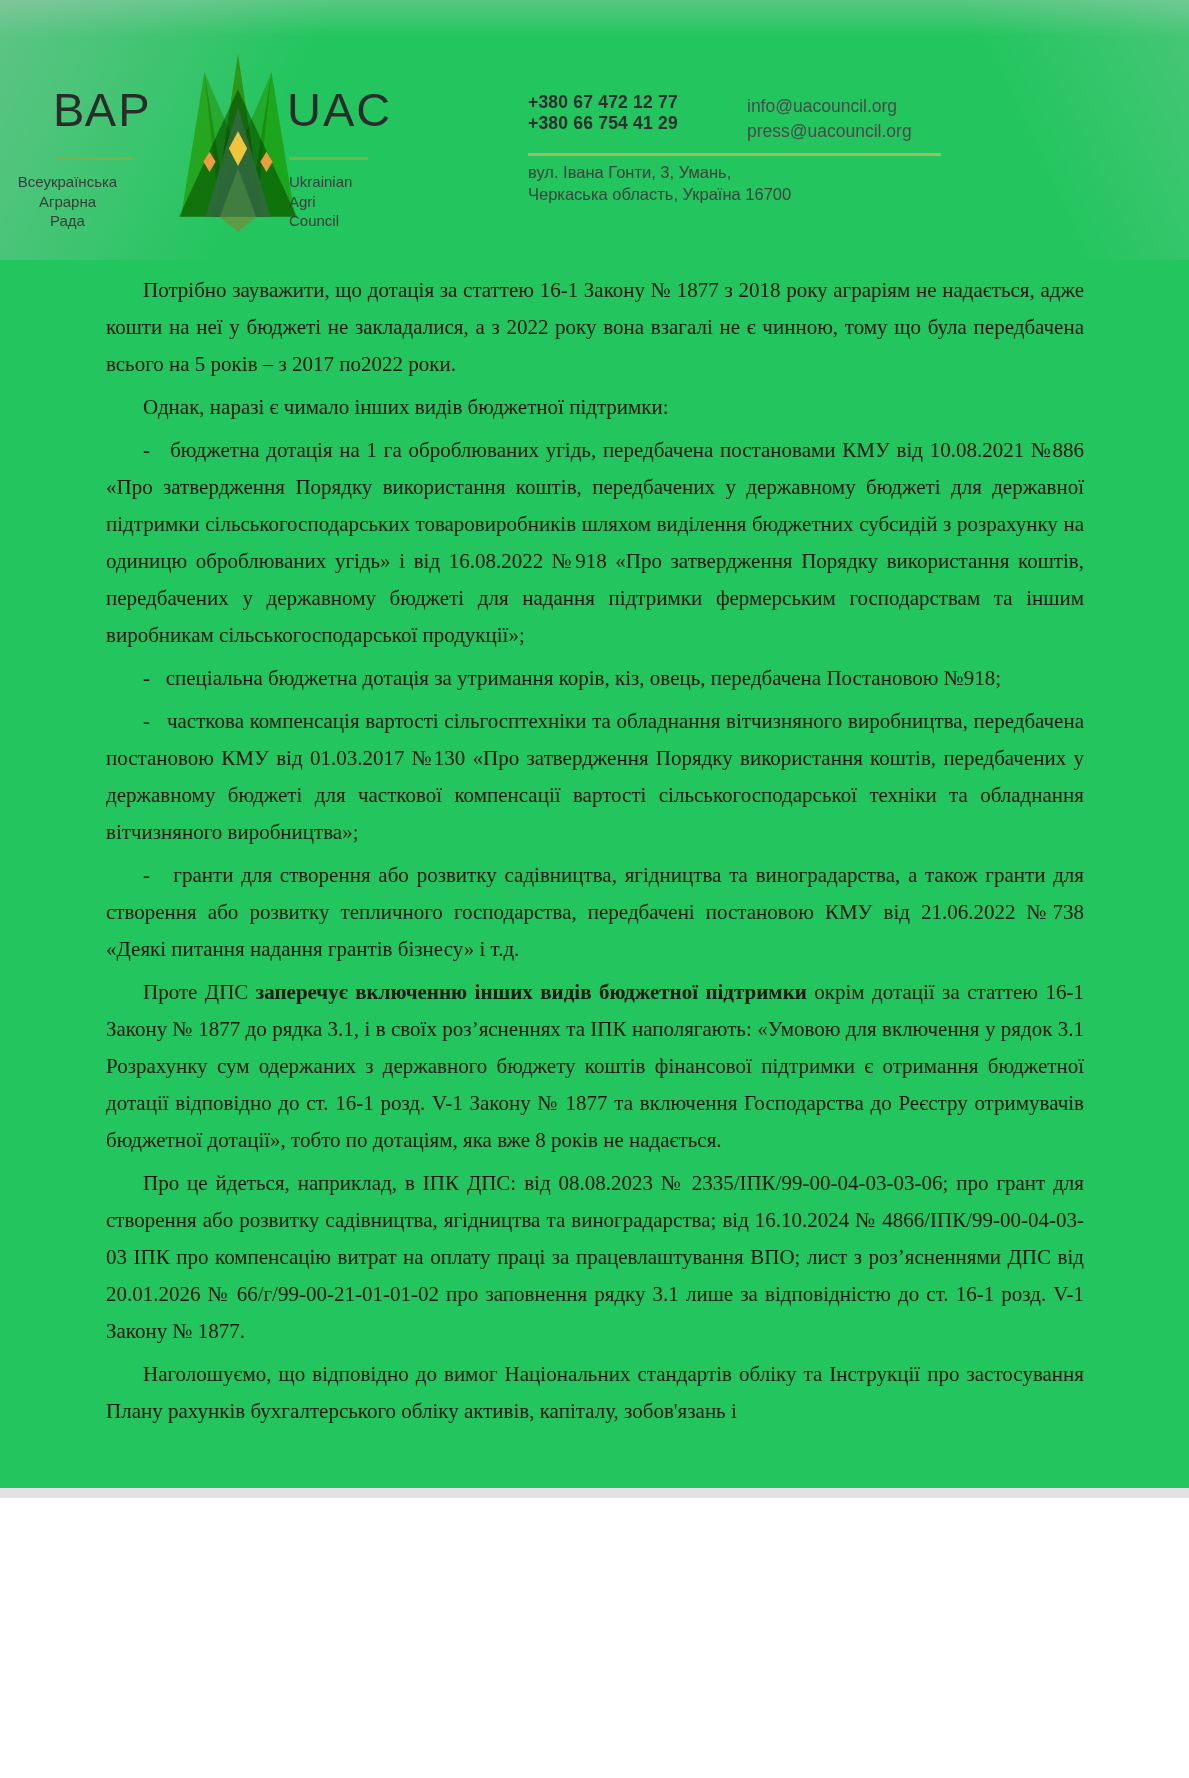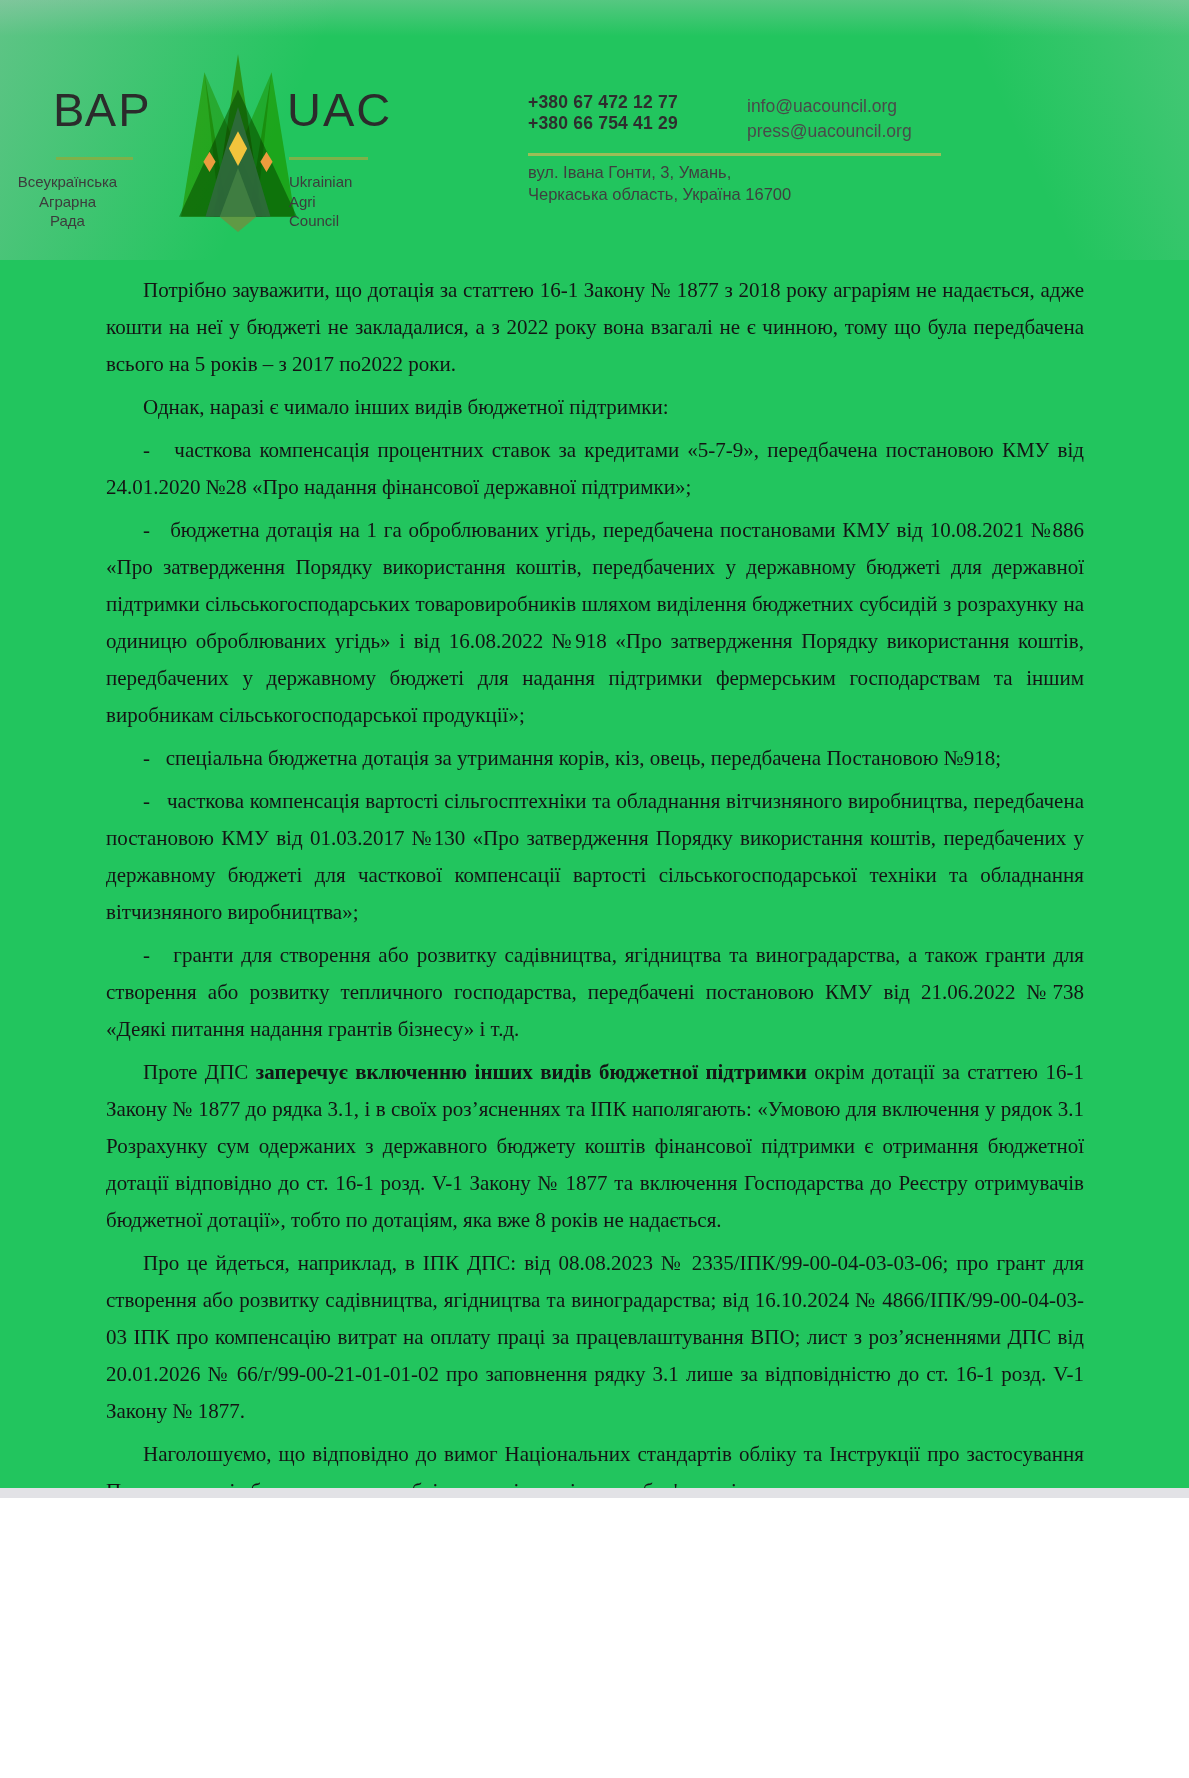--- a/index.html
+++ b/index.html
@@ -113,21 +113,20 @@
   <div class="contact-divider"></div>
 
   <div class="address">
     <div>вул. Івана Гонти, 3, Умань,</div>
     <div>Черкаська область, Україна 16700</div>
   </div>
 
   <div class="doc">
     <p>Потрібно зауважити, що дотація за статтею 16-1 Закону № 1877 з 2018 року аграріям не надається, адже кошти на неї у бюджеті не закладалися, а з 2022 року вона взагалі не є чинною, тому що була передбачена всього на 5 років – з 2017 по2022 роки.</p>
     <p>Однак, наразі є чимало інших видів бюджетної підтримки:</p>
-    <p>-&nbsp;&nbsp;&nbsp;часткова компенсація процентних ставок за кредитами «5-7-9», передбачена постановою КМУ від 24.01.2020 №28 «Про надання фінансової державної підтримки»;</p>
     <p>-&nbsp;&nbsp;&nbsp;бюджетна дотація на 1 га оброблюваних угідь, передбачена постановами КМУ від 10.08.2021 №886 «Про затвердження Порядку використання коштів, передбачених у державному бюджеті для державної підтримки сільськогосподарських товаровиробників шляхом виділення бюджетних субсидій з розрахунку на одиницю оброблюваних угідь» і від 16.08.2022 №918 «Про затвердження Порядку використання коштів, передбачених у державному бюджеті для надання підтримки фермерським господарствам та іншим виробникам сільськогосподарської продукції»;</p>
     <p>-&nbsp;&nbsp;&nbsp;спеціальна бюджетна дотація за утримання корів, кіз, овець, передбачена Постановою №918;</p>
     <p>-&nbsp;&nbsp;&nbsp;часткова компенсація вартості сільгосптехніки та обладнання вітчизняного виробництва, передбачена постановою КМУ від 01.03.2017 №130 «Про затвердження Порядку використання коштів, передбачених у державному бюджеті для часткової компенсації вартості сільськогосподарської техніки та обладнання вітчизняного виробництва»;</p>
     <p>-&nbsp;&nbsp;&nbsp;гранти для створення або розвитку садівництва, ягідництва та виноградарства, а також гранти для створення або розвитку тепличного господарства, передбачені постановою КМУ від 21.06.2022 №738 «Деякі питання надання грантів бізнесу» і т.д.</p>
     <p><span>Проте ДПС </span><b>заперечує включенню інших видів бюджетної підтримки</b><span> окрім дотації за статтею 16-1 Закону № 1877  до рядка 3.1, і в своїх роз’ясненнях та ІПК наполягають: «Умовою для включення у рядок 3.1 Розрахунку сум одержаних з державного бюджету коштів фінансової підтримки є отримання бюджетної дотації відповідно до ст. 16-1 розд. V-1 Закону № 1877 та включення Господарства до Реєстру отримувачів бюджетної дотації», тобто по дотаціям, яка вже 8 років не надається.</span></p>
     <p>Про це йдеться, наприклад, в ІПК ДПС: від 08.08.2023 № 2335/ІПК/99-00-04-03-03-06; про грант для створення або розвитку садівництва, ягідництва та виноградарства; від 16.10.2024 № 4866/ІПК/99-00-04-03-03 ІПК про компенсацію витрат на оплату праці за працевлаштування ВПО; лист з роз’ясненнями ДПС від 20.01.2026 № 66/г/99-00-21-01-01-02 про заповнення рядку 3.1 лише за відповідністю до ст. 16-1 розд. V-1 Закону № 1877.</p>
     <p>Наголошуємо, що відповідно до вимог Національних стандартів обліку та Інструкції про застосування Плану рахунків бухгалтерського обліку активів, капіталу, зобов'язань і</p>
   </div>
 
   <div class="bottom-edge"></div>

